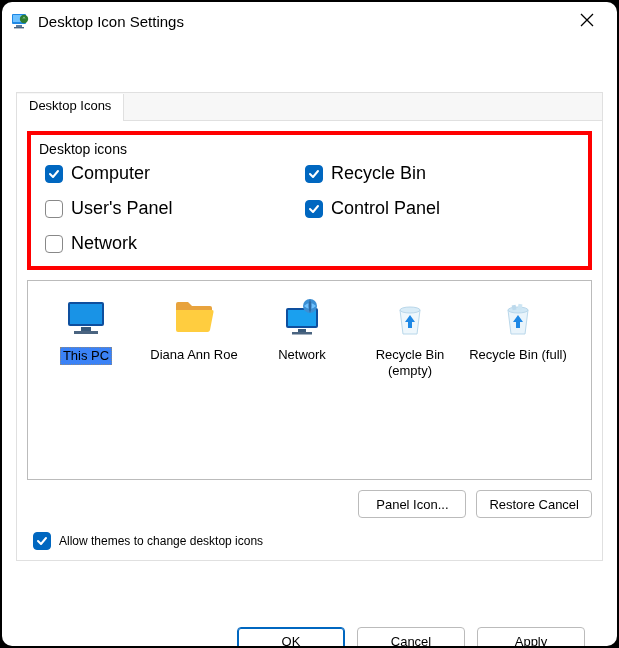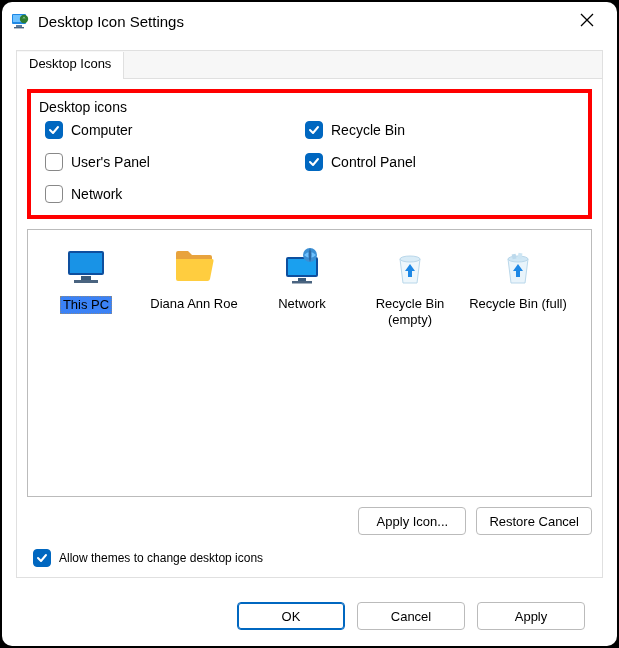--- a/index.html
+++ b/index.html
@@ -20,21 +20,21 @@
     background:#000;
     box-sizing:border-box;
     position:relative;
   }
   *,*::before,*::after{box-sizing:border-box;}
   .window{
     position:absolute;inset:2px;
     background:var(--white);
     border-radius:10px;
     overflow:hidden;
-    display:flex;flex-direction:column;
+    display:flex;flex-direction:column;gap:42px;
   }
   
   .titlebar{
     display:flex;align-items:center;
     padding:4px 10px 4px 8px;
     height:38px;
   }
   .titlebar .app-icon svg{display:block;}
   .titlebar .title{
     margin-left:8px;
@@ -86,21 +86,21 @@
   .group-title{
     font-size:14px;
     margin-bottom:6px;
   }
   .check-grid{
     display:grid;
     grid-template-columns:250px 1fr;
     row-gap:14px;
     column-gap:10px;
     padding-left:6px;
-    font-size:14px;
+    font-size:18px;
   }
   .check{
     display:flex;align-items:center;gap:8px;
   }
   .cbox{
     width:18px;height:18px;
     border:1.5px solid #888;
     border-radius:4px;
     display:flex;align-items:center;justify-content:center;
     flex-shrink:0;
@@ -311,21 +311,21 @@
               <rect x="22" y="6" width="4" height="6" fill="#cde5f3" transform="rotate(10 24 9)"></rect>
               <path d="M22 17 L27 24 L24 24 L24 30 L20 30 L20 24 L17 24 Z" fill="#1e88e5"></path>
             </svg>
           </div>
           <span class="lbl">Recycle Bin (full)</span>
         </div>
 
       </div>
 
       <div class="row-right">
-        <button class="win">Apply Icon...</button>
+        <button class="win">Panel Icon...</button>
         <button class="win">Restore Cancel</button>
       </div>
 
       <div class="allow-row">
         <label class="check">
           <span class="cbox checked">
             <svg viewBox="0 0 12 12">
                 <path d="M2 6 L5 9 L10 3" stroke="#fff" stroke-width="2" fill="none" stroke-linecap="round" stroke-linejoin="round"></path>
               </svg>
           </span>

